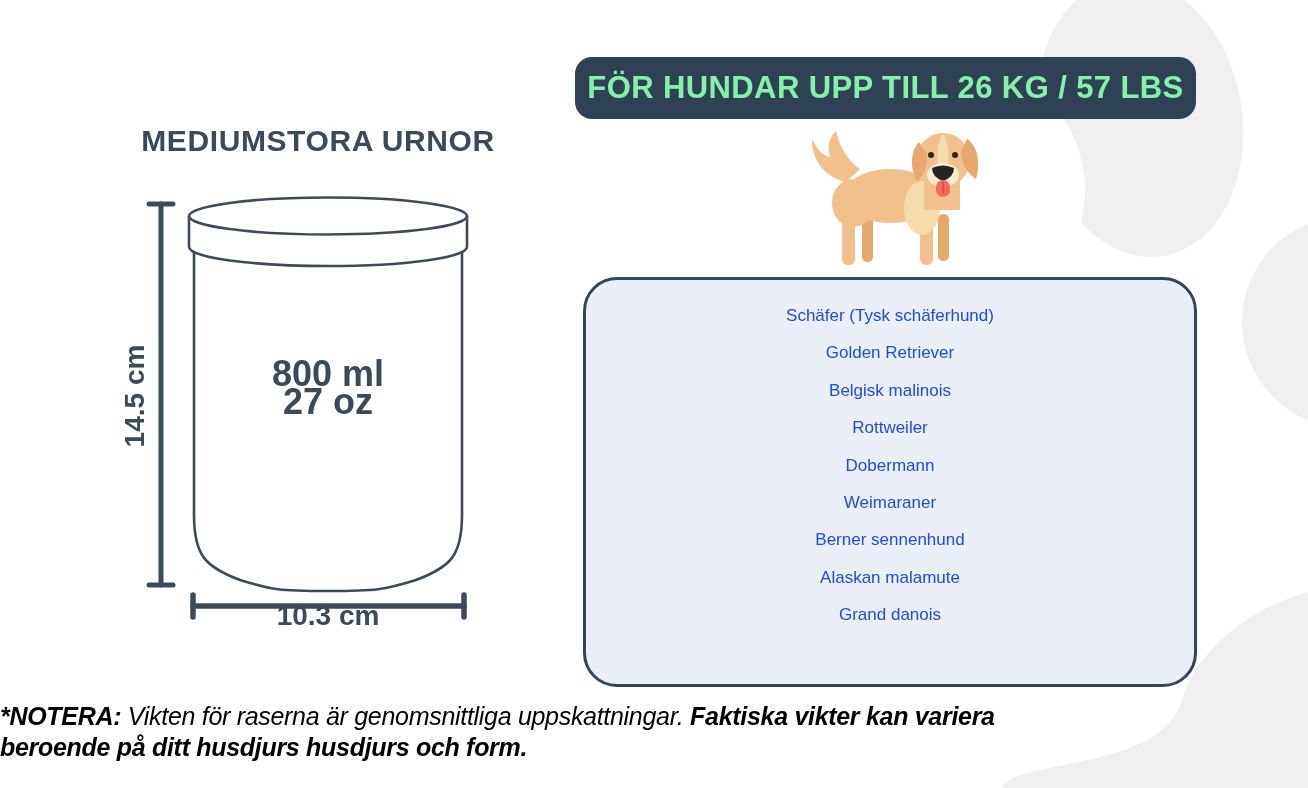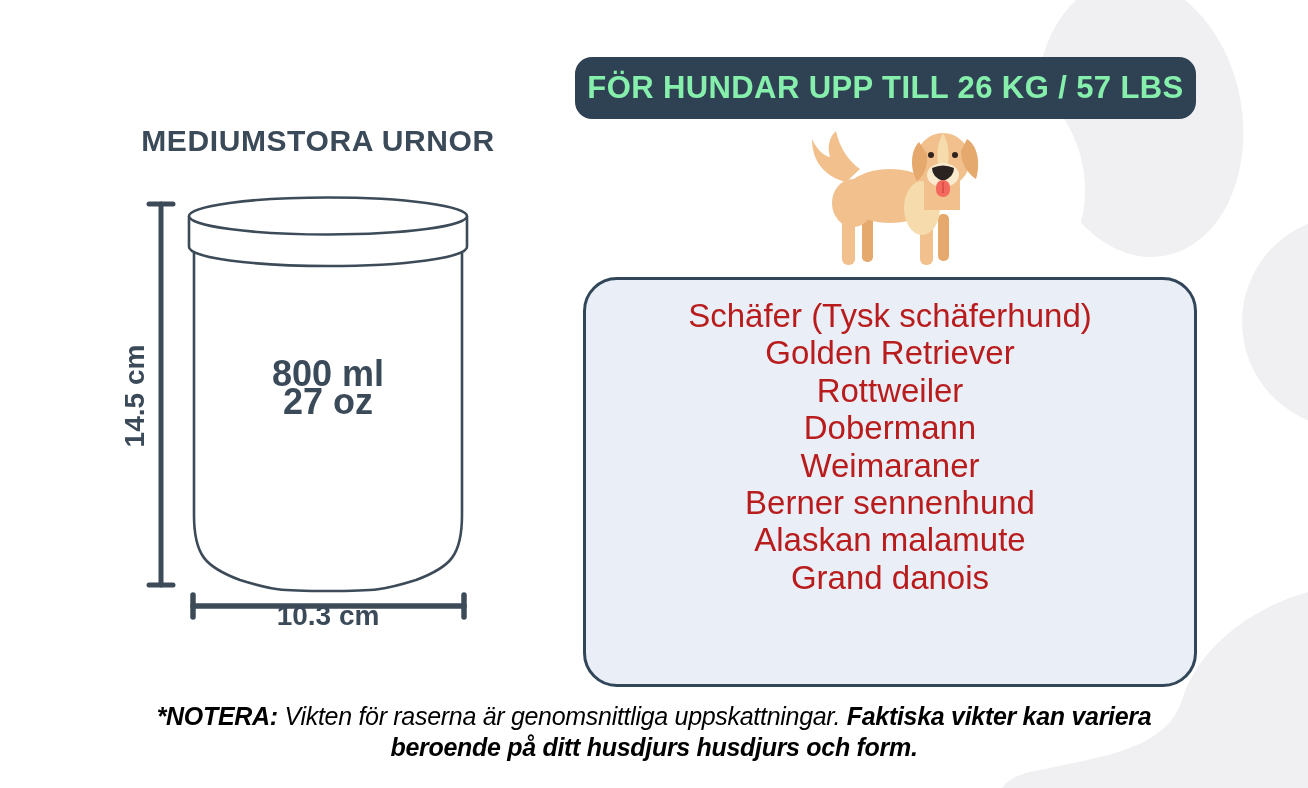--- a/index.html
+++ b/index.html
@@ -51,27 +51,27 @@
   
   #dog-svg{left:798px;top:118px;width:184px;height:152px;}
 
   
   .breed-box{
     left:583px;top:277px;width:614px;height:410px;box-sizing:border-box;
     background:#E9EEF7;border:3px solid #32465A;border-radius:34px;
     padding-top:17px;
   }
   .breed-line{
-    text-align:center;font-size:33px;line-height:37.4px;color:#b91c1c;
+    text-align:center;font-size:17px;line-height:37.4px;color:#1d4ed8;
     white-space:nowrap;
   }
 
   
   .note{
-    left:0;top:701px;width:1308px;text-align:center;
+    left:0;top:701px;width:1308px;
     font-style:italic;font-size:25px;line-height:31px;color:#000;
     letter-spacing:-0.3px;
   }
   .note b{font-weight:700;}
 </style>
 </head>
 <body>
 
 <div id="page">
 
@@ -144,20 +144,21 @@
       <rect x="138" y="62" width="14" height="17" rx="7" fill="#F4695D"></rect>
       <line x1="145" y1="64" x2="145" y2="75" stroke="#D84A3E" stroke-width="1.6"></line>
       <circle cx="133" cy="37" r="3" fill="#30241C"></circle>
       <circle cx="157" cy="37" r="3" fill="#30241C"></circle>
     </g>
   </svg>
 
   <div class="abs breed-box">
     <div class="breed-line">Schäfer (Tysk schäferhund)</div>
     <div class="breed-line">Golden Retriever</div>
+    <div class="breed-line">Belgisk malinois</div>
     <div class="breed-line">Rottweiler</div>
     <div class="breed-line">Dobermann</div>
     <div class="breed-line">Weimaraner</div>
     <div class="breed-line">Berner sennenhund</div>
     <div class="breed-line">Alaskan malamute</div>
     <div class="breed-line">Grand danois</div>
   </div>
 
   <div class="abs note">
     <div><b>*NOTERA:</b><span> Vikten för raserna är genomsnittliga uppskattningar. </span><b>Faktiska vikter kan variera</b></div>

